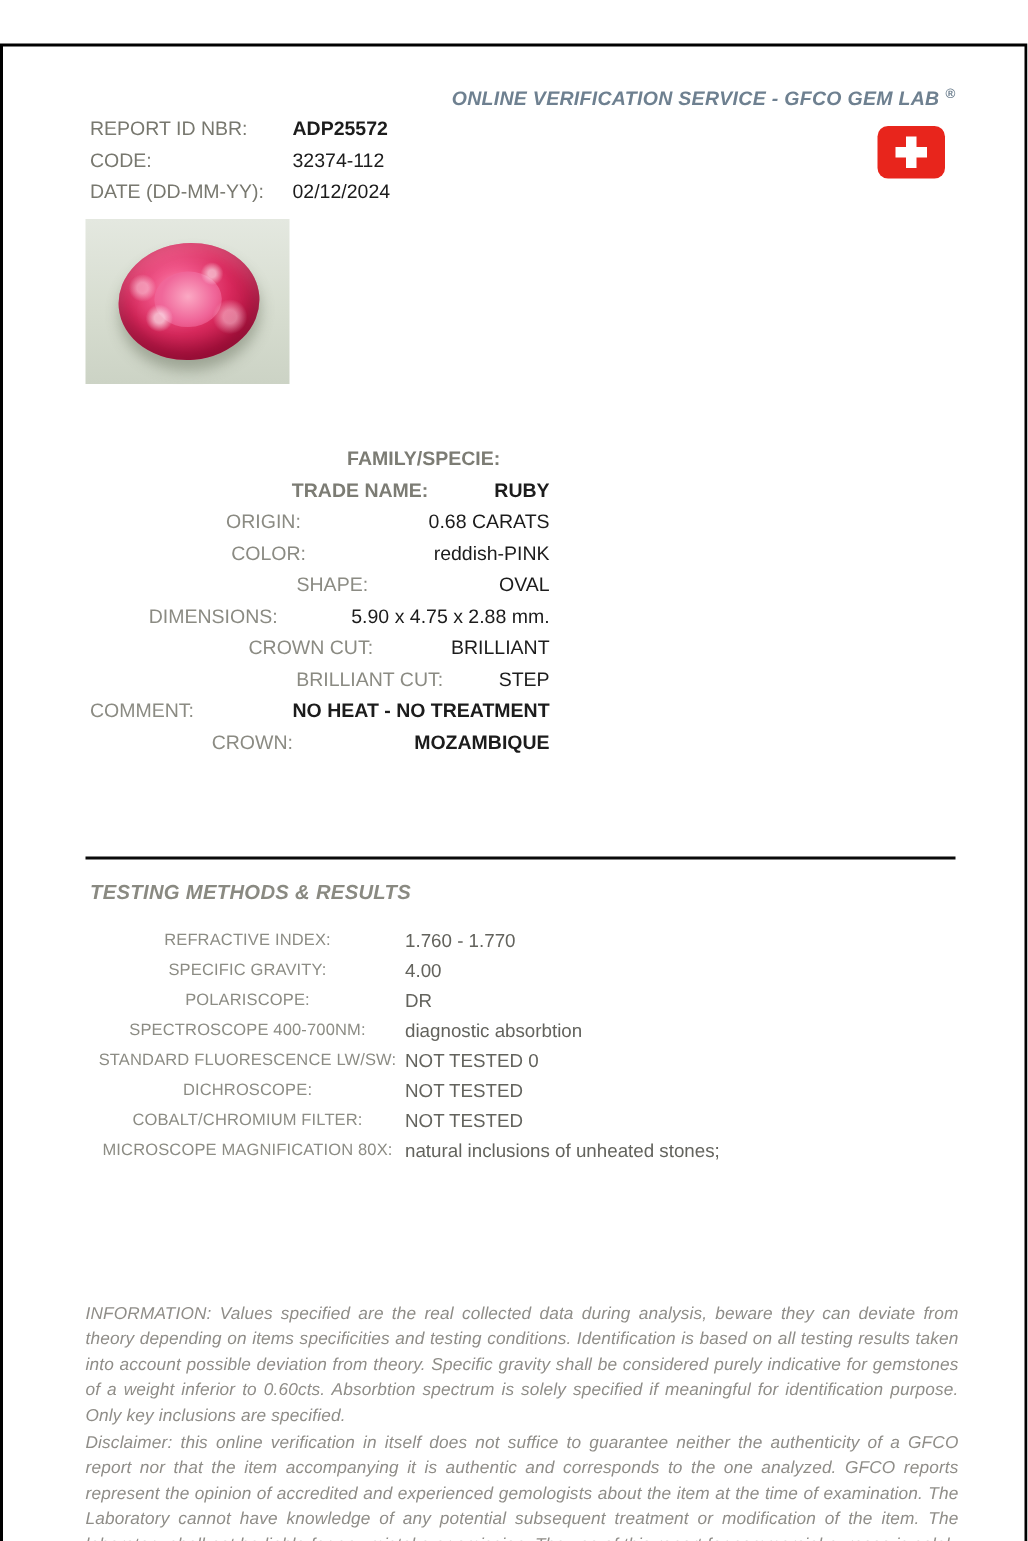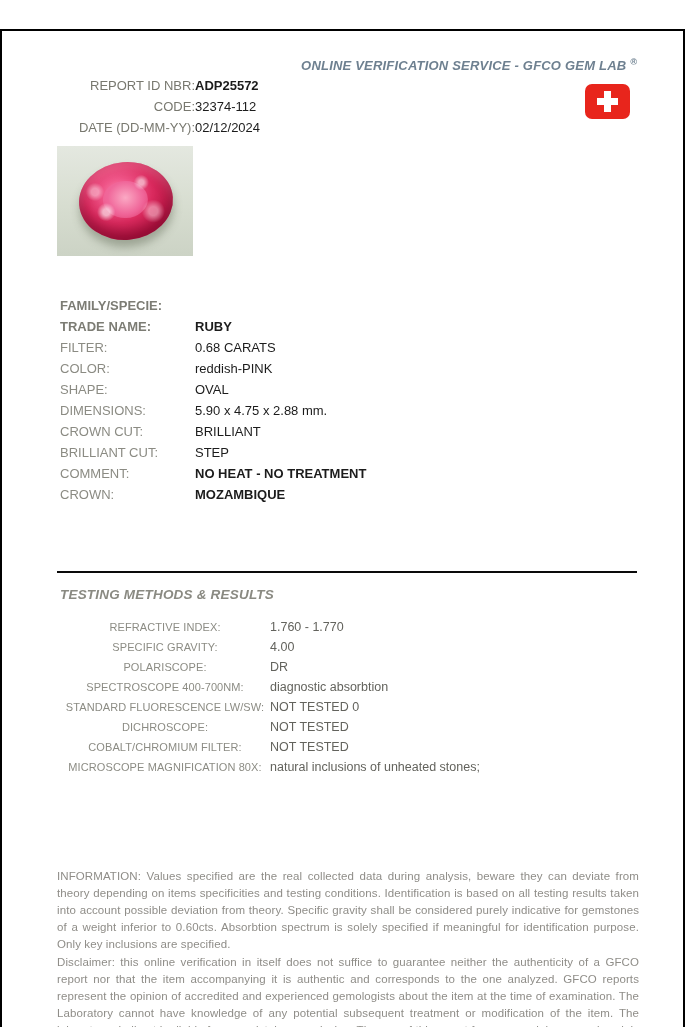--- a/index.html
+++ b/index.html
@@ -13,21 +13,21 @@
     overflow:hidden;
     margin-top:29px;
   }
   
   .service-title{
     position:absolute;top:26px;right:46px;
     font-size:13px;font-weight:bold;font-style:italic;
     color:#6e8090;letter-spacing:.2px;
   }
   .service-title sup{font-size:9px;}
-  .id-block{position:absolute;left:58px;top:44px;text-align:right;}
+  .id-block{position:absolute;left:58px;top:44px;}
   .id-row{display:flex;height:21px;line-height:21px;}
   .id-row .lbl{width:135px;font-size:13px;color:#78786f;}
   .id-row .val{font-size:13px;color:#1c1c1c;}
   .val.bold{font-weight:bold;}
   .val.red{font-weight:bold;color:#d42020;}
   .flag{
     position:absolute;left:583px;top:53px;width:45px;height:35px;
     background:#e8251c;border-radius:7px;
   }
   .flag .bar-v{position:absolute;left:19px;top:7px;width:7px;height:21px;background:#fff;}
@@ -51,38 +51,38 @@
   .gem-sparkles{
     position:absolute;inset:0;border-radius:50%;
     background:
       radial-gradient(circle at 28% 62%, rgba(255,255,255,.6) 0 4%, rgba(255,255,255,0) 11%),
       radial-gradient(circle at 68% 28%, rgba(255,255,255,.55) 0 3%, rgba(255,255,255,0) 9%),
       radial-gradient(circle at 78% 66%, rgba(255,205,220,.55) 0 5%, rgba(255,205,220,0) 13%),
       radial-gradient(circle at 18% 35%, rgba(255,225,235,.5) 0 4%, rgba(255,225,235,0) 10%);
   }
   
   .ident-block{position:absolute;left:58px;top:264px;}
-  .ident-row{display:flex;height:21px;line-height:21px;}
+  .ident-row{display:flex;height:21px;line-height:21px;justify-content:flex-end;}
   .ident-row .lbl{width:135px;font-size:13px;color:#8b8b83;}
   .lbl.strong{font-weight:bold;color:#7c7c74;}
   .ident-row .val{font-size:13px;color:#1c1c1c;}
   
   .rule-top{position:absolute;left:55px;top:540px;width:580px;height:2px;background:#0a0a0a;}
   .testing-heading{
     position:absolute;left:58px;top:556px;
     font-size:13.5px;font-weight:bold;font-style:italic;color:#8a8a82;letter-spacing:.2px;
   }
   .testing-block{position:absolute;left:58px;top:586px;}
   .testing-row{display:flex;height:20px;line-height:20px;text-align:center;}
   .testing-row .lbl{width:210px;font-size:11px;color:#8c8c84;letter-spacing:.1px;}
   .testing-row .val{font-size:12.5px;color:#63635d;}
   
   .para{
     position:absolute;left:55px;width:582px;
-    font-size:11.5px;color:#8f8d88;
+    font-size:11.5px;font-style:italic;color:#8f8d88;
     line-height:17px;text-align:justify;letter-spacing:.1px;
   }
   .para.info{top:837px;}
   .para.disclaimer{top:923px;}
   .rule-bottom{position:absolute;left:55px;top:1003px;width:580px;height:3px;background:#0a0a0a;}
 </style>
 </head>
 <body>
 
 <div class="page">
@@ -127,21 +127,21 @@
       <div class="ident-row">
         <span class="lbl strong">FAMILY/SPECIE:</span>
       </div>
 
       <div class="ident-row">
         <span class="lbl strong">TRADE NAME:</span>
         <span class="val red">RUBY</span>
       </div>
 
       <div class="ident-row">
-        <span class="lbl">FILTER:</span>
+        <span class="lbl">ORIGIN:</span>
         <span class="val">0.68 CARATS</span>
       </div>
 
       <div class="ident-row">
         <span class="lbl">COLOR:</span>
         <span class="val">reddish-PINK</span>
       </div>
 
       <div class="ident-row">
         <span class="lbl">SHAPE:</span>

